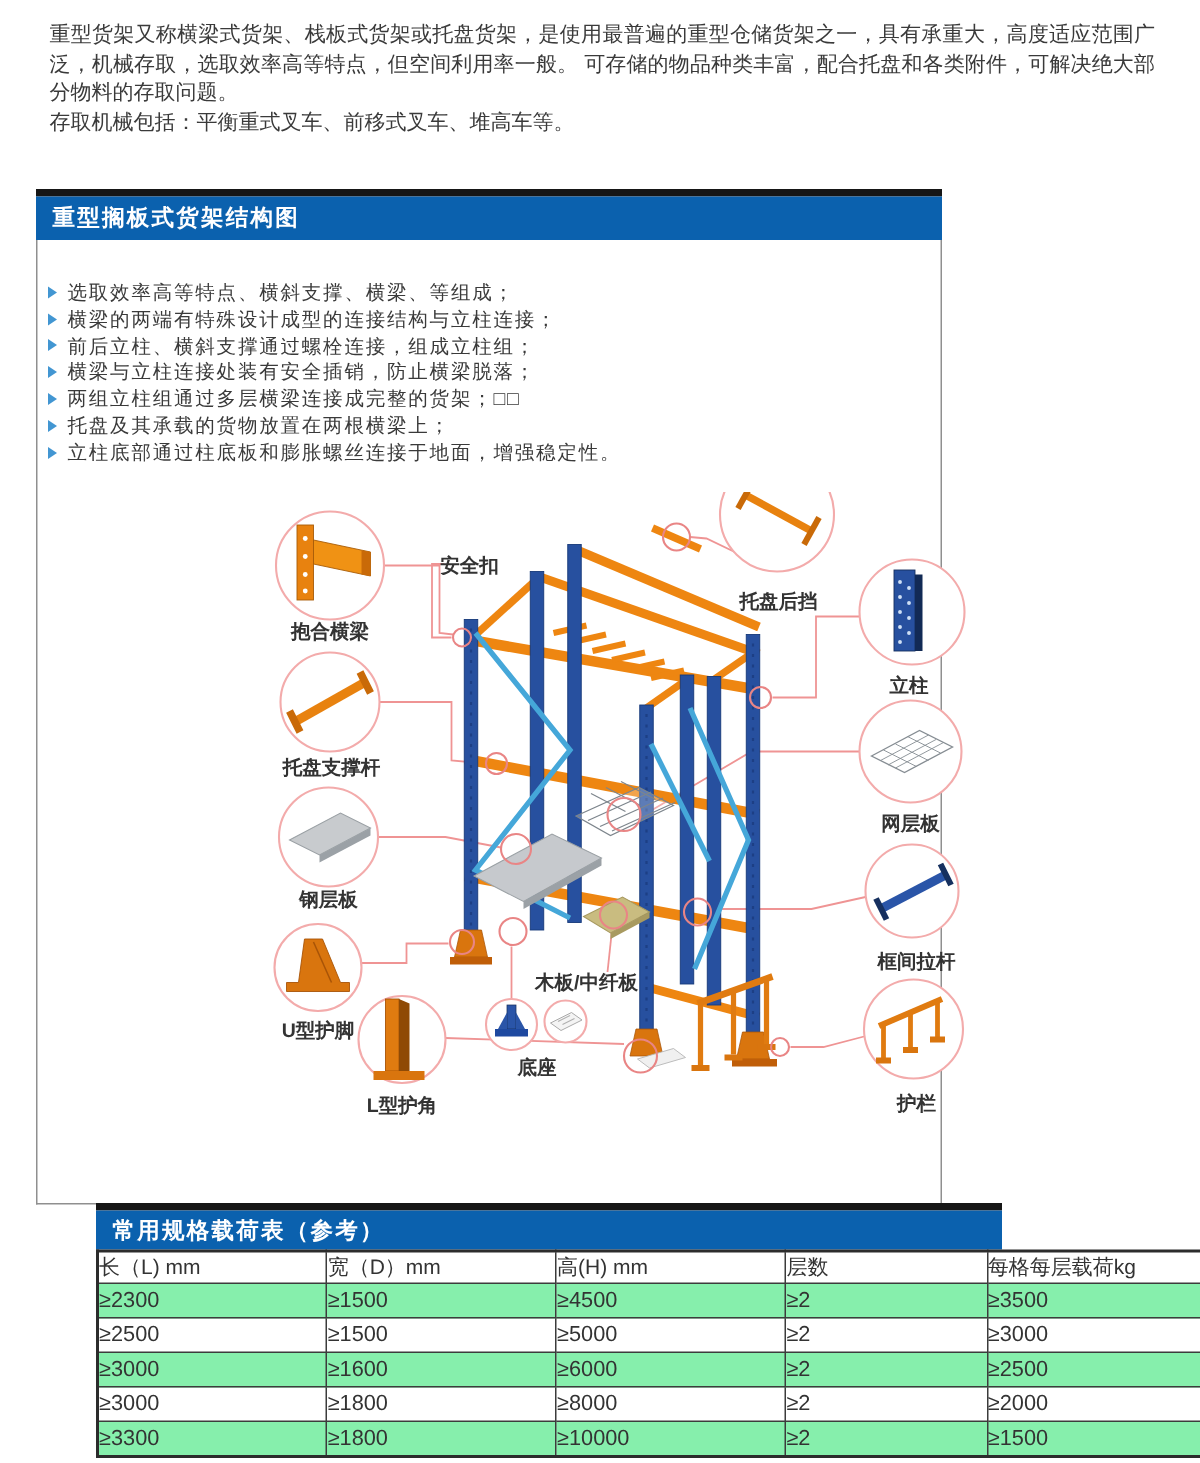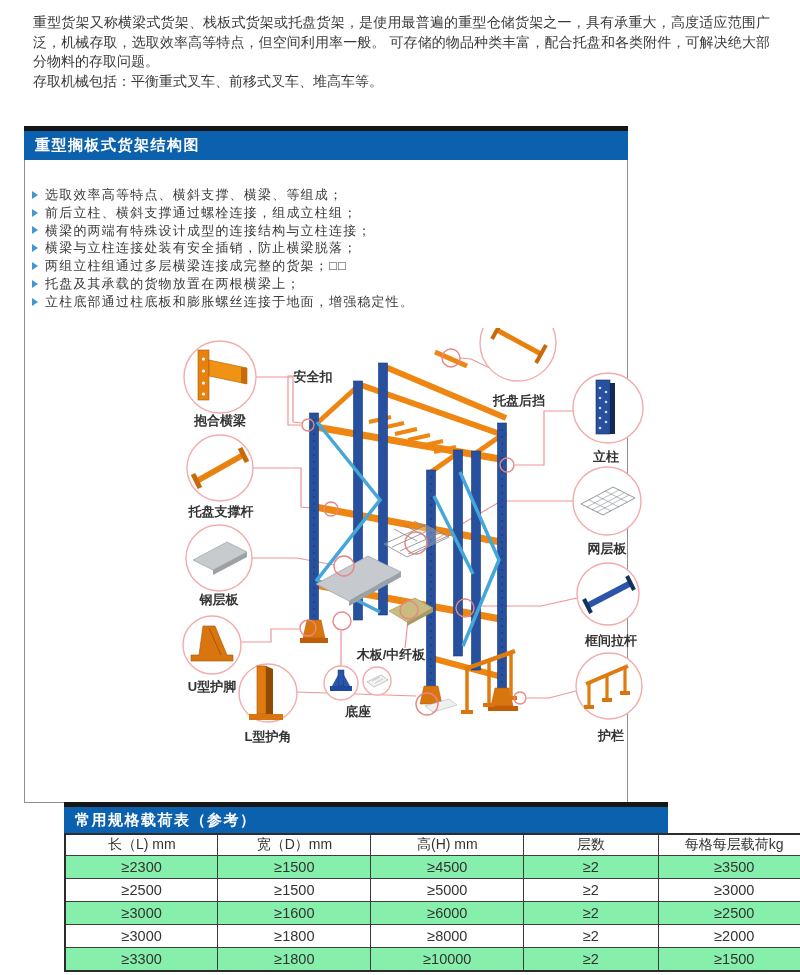--- a/index.html
+++ b/index.html
@@ -25,21 +25,21 @@
               letter-spacing:1.2px;color:#3a3a3a;font-weight:500;}
   .tri{width:0;height:0;border-left:6px solid #4296d2;border-top:4px solid transparent;
        border-bottom:4px solid transparent;margin-right:7px;flex:0 0 auto;}
   
   .diagram{position:absolute;left:1px;top:168px;}
   .diagram text{font-family:"Liberation Sans","DejaVu Sans",sans-serif;font-weight:bold;
                 font-size:13px;fill:#333;}
   
   .spec-table{border-collapse:collapse;width:748px;table-layout:fixed;
               border:2px solid #2c2c2c;font-size:14.5px;color:#333;}
-  .spec-table th,.spec-table td{border:1px solid #3c3c3c;text-align:center;padding:0;}
+  .spec-table th,.spec-table td{border:1px solid #3c3c3c;text-align:left;padding:0;}
   .spec-table th{height:20px;font-weight:normal;font-size:14px;background:#fff;}
   .spec-table td{height:22px;}
   .spec-table tr.alt{background:#86efac;}
 </style>
 </head>
 <body>
 
 <div class="intro">
   <p>重型货架又称横梁式货架、栈板式货架或托盘货架，是使用最普遍的重型仓储货架之一，具有承重大，高度适应范围广泛，机械存取，选取效率高等特点，但空间利用率一般。 可存储的物品种类丰富，配合托盘和各类附件，可解决绝大部分物料的存取问题。</p>
   <p>存取机械包括：平衡重式叉车、前移式叉车、堆高车等。</p>
@@ -52,25 +52,25 @@
   </div>
   <div class="box">
 
     <ul class="bullets">
       <li>
           <span class="tri"></span>
           <span>选取效率高等特点、横斜支撑、横梁、等组成；</span>
         </li>
       <li>
           <span class="tri"></span>
+          <span>横梁的两端有特殊设计成型的连接结构与立柱连接；</span>
+        </li>
+      <li>
+          <span class="tri"></span>
           <span>前后立柱、横斜支撑通过螺栓连接，组成立柱组；</span>
-        </li>
-      <li>
-          <span class="tri"></span>
-          <span>横梁的两端有特殊设计成型的连接结构与立柱连接；</span>
         </li>
       <li>
           <span class="tri"></span>
           <span>横梁与立柱连接处装有安全插销，防止横梁脱落；</span>
         </li>
       <li>
           <span class="tri"></span>
           <span>两组立柱组通过多层横梁连接成完整的货架；□□</span>
         </li>
       <li>

